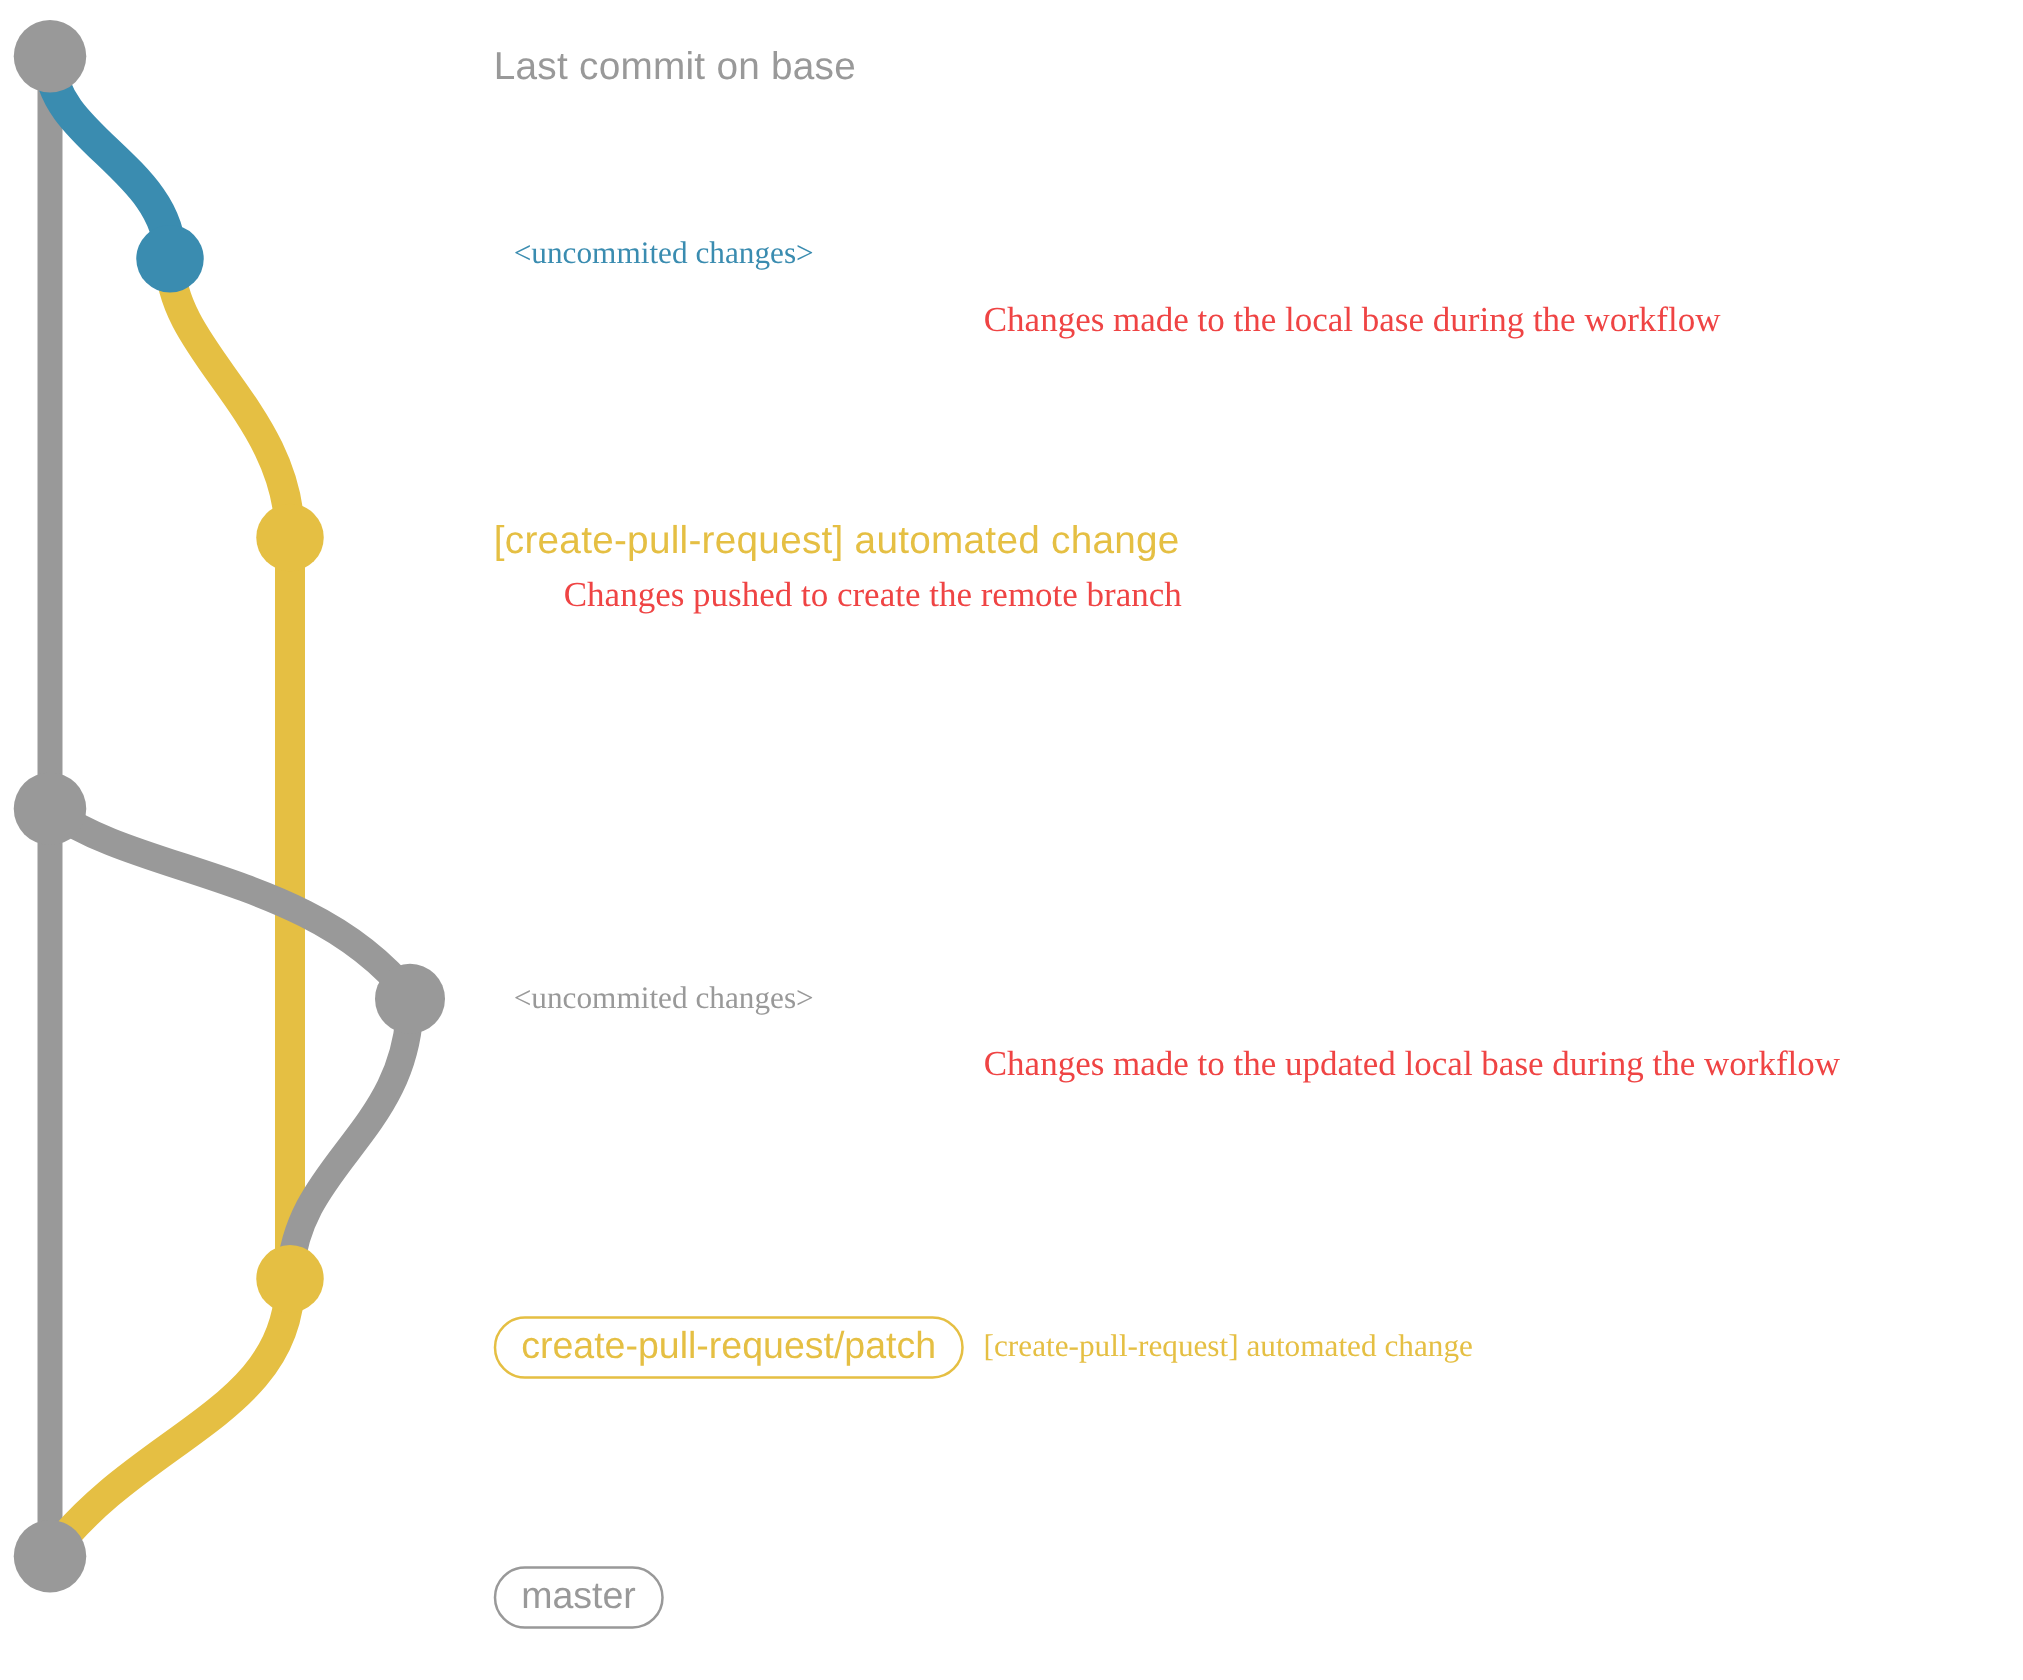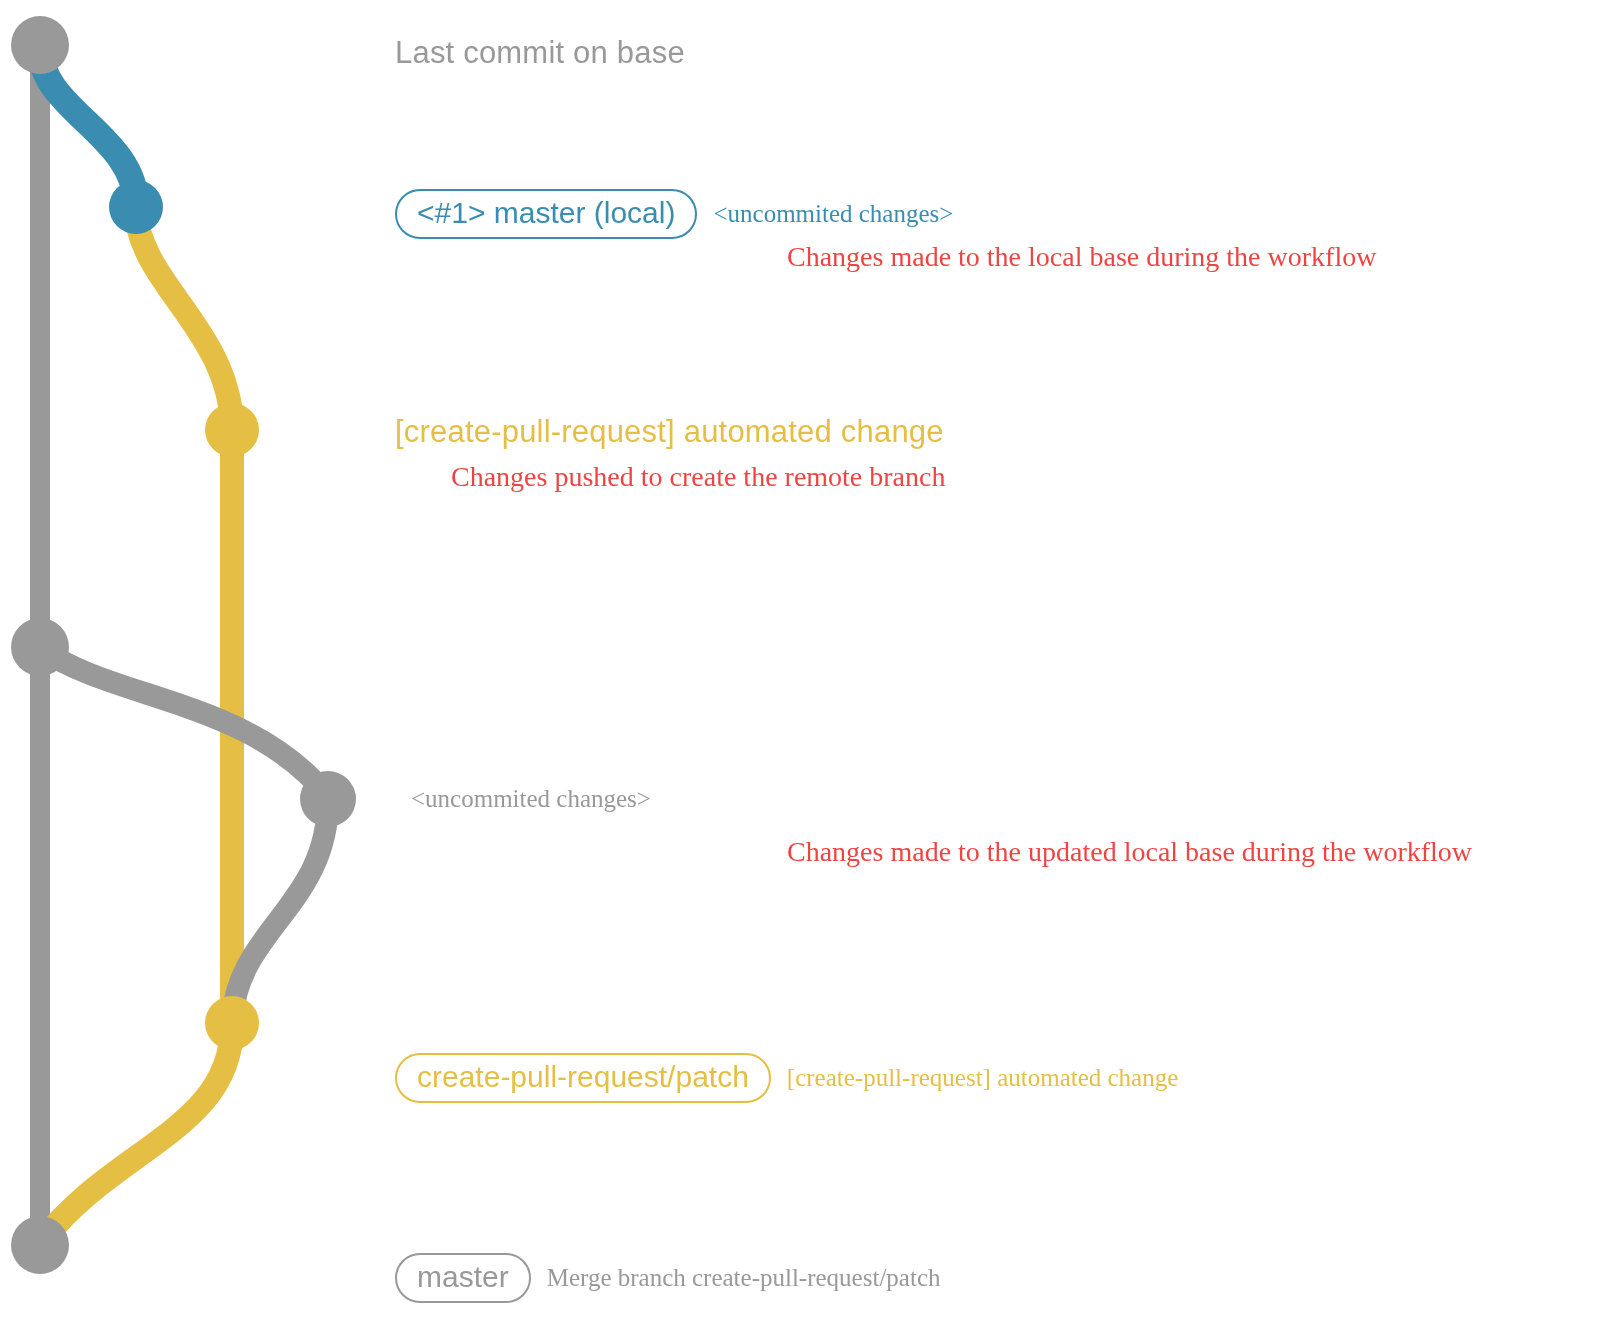--- a/index.html
+++ b/index.html
@@ -100,21 +100,20 @@
     <circle cx="328" cy="799" r="28" fill="#999999"></circle>
     <circle cx="232" cy="1023" r="27" fill="#e5bf43"></circle>
     <circle cx="40" cy="1245" r="29" fill="#999999"></circle>
   </svg>
 
   <div class="row" style="top: 35px;">
     <span class="plain-title c-gray">Last commit on base</span>
   </div>
 
   <div class="row" style="top: 189px;">
-    <span class="pill c-blue">&lt;#1&gt; master (local)</span>
     <span class="subject c-blue">&lt;uncommited changes&gt;</span>
   </div>
   <div class="desc" style="left: 787px; top: 241px;">Changes made to the local base during the workflow</div>
 
   <div class="row" style="top: 414px;">
     <span class="plain-title c-yellow">[create-pull-request] automated change</span>
   </div>
   <div class="desc" style="left: 415px; top: 461px; margin-left: 36px;">Changes pushed to create the remote branch</div>
 
 
@@ -123,16 +122,15 @@
   </div>
   <div class="desc" style="left: 787px; top: 836px;">Changes made to the updated local base during the workflow</div>
 
   <div class="row" style="top: 1006px; margin-top: 47px;">
     <span class="pill c-yellow">create-pull-request/patch</span>
     <span class="subject c-yellow">[create-pull-request] automated change</span>
   </div>
 
   <div class="row" style="top: 1227px; margin-top: 26px;">
     <span class="pill c-gray">master</span>
-    <span class="subject c-gray">Merge branch create-pull-request/patch</span>
   </div>
 
 </div>
 
 </body></html>

